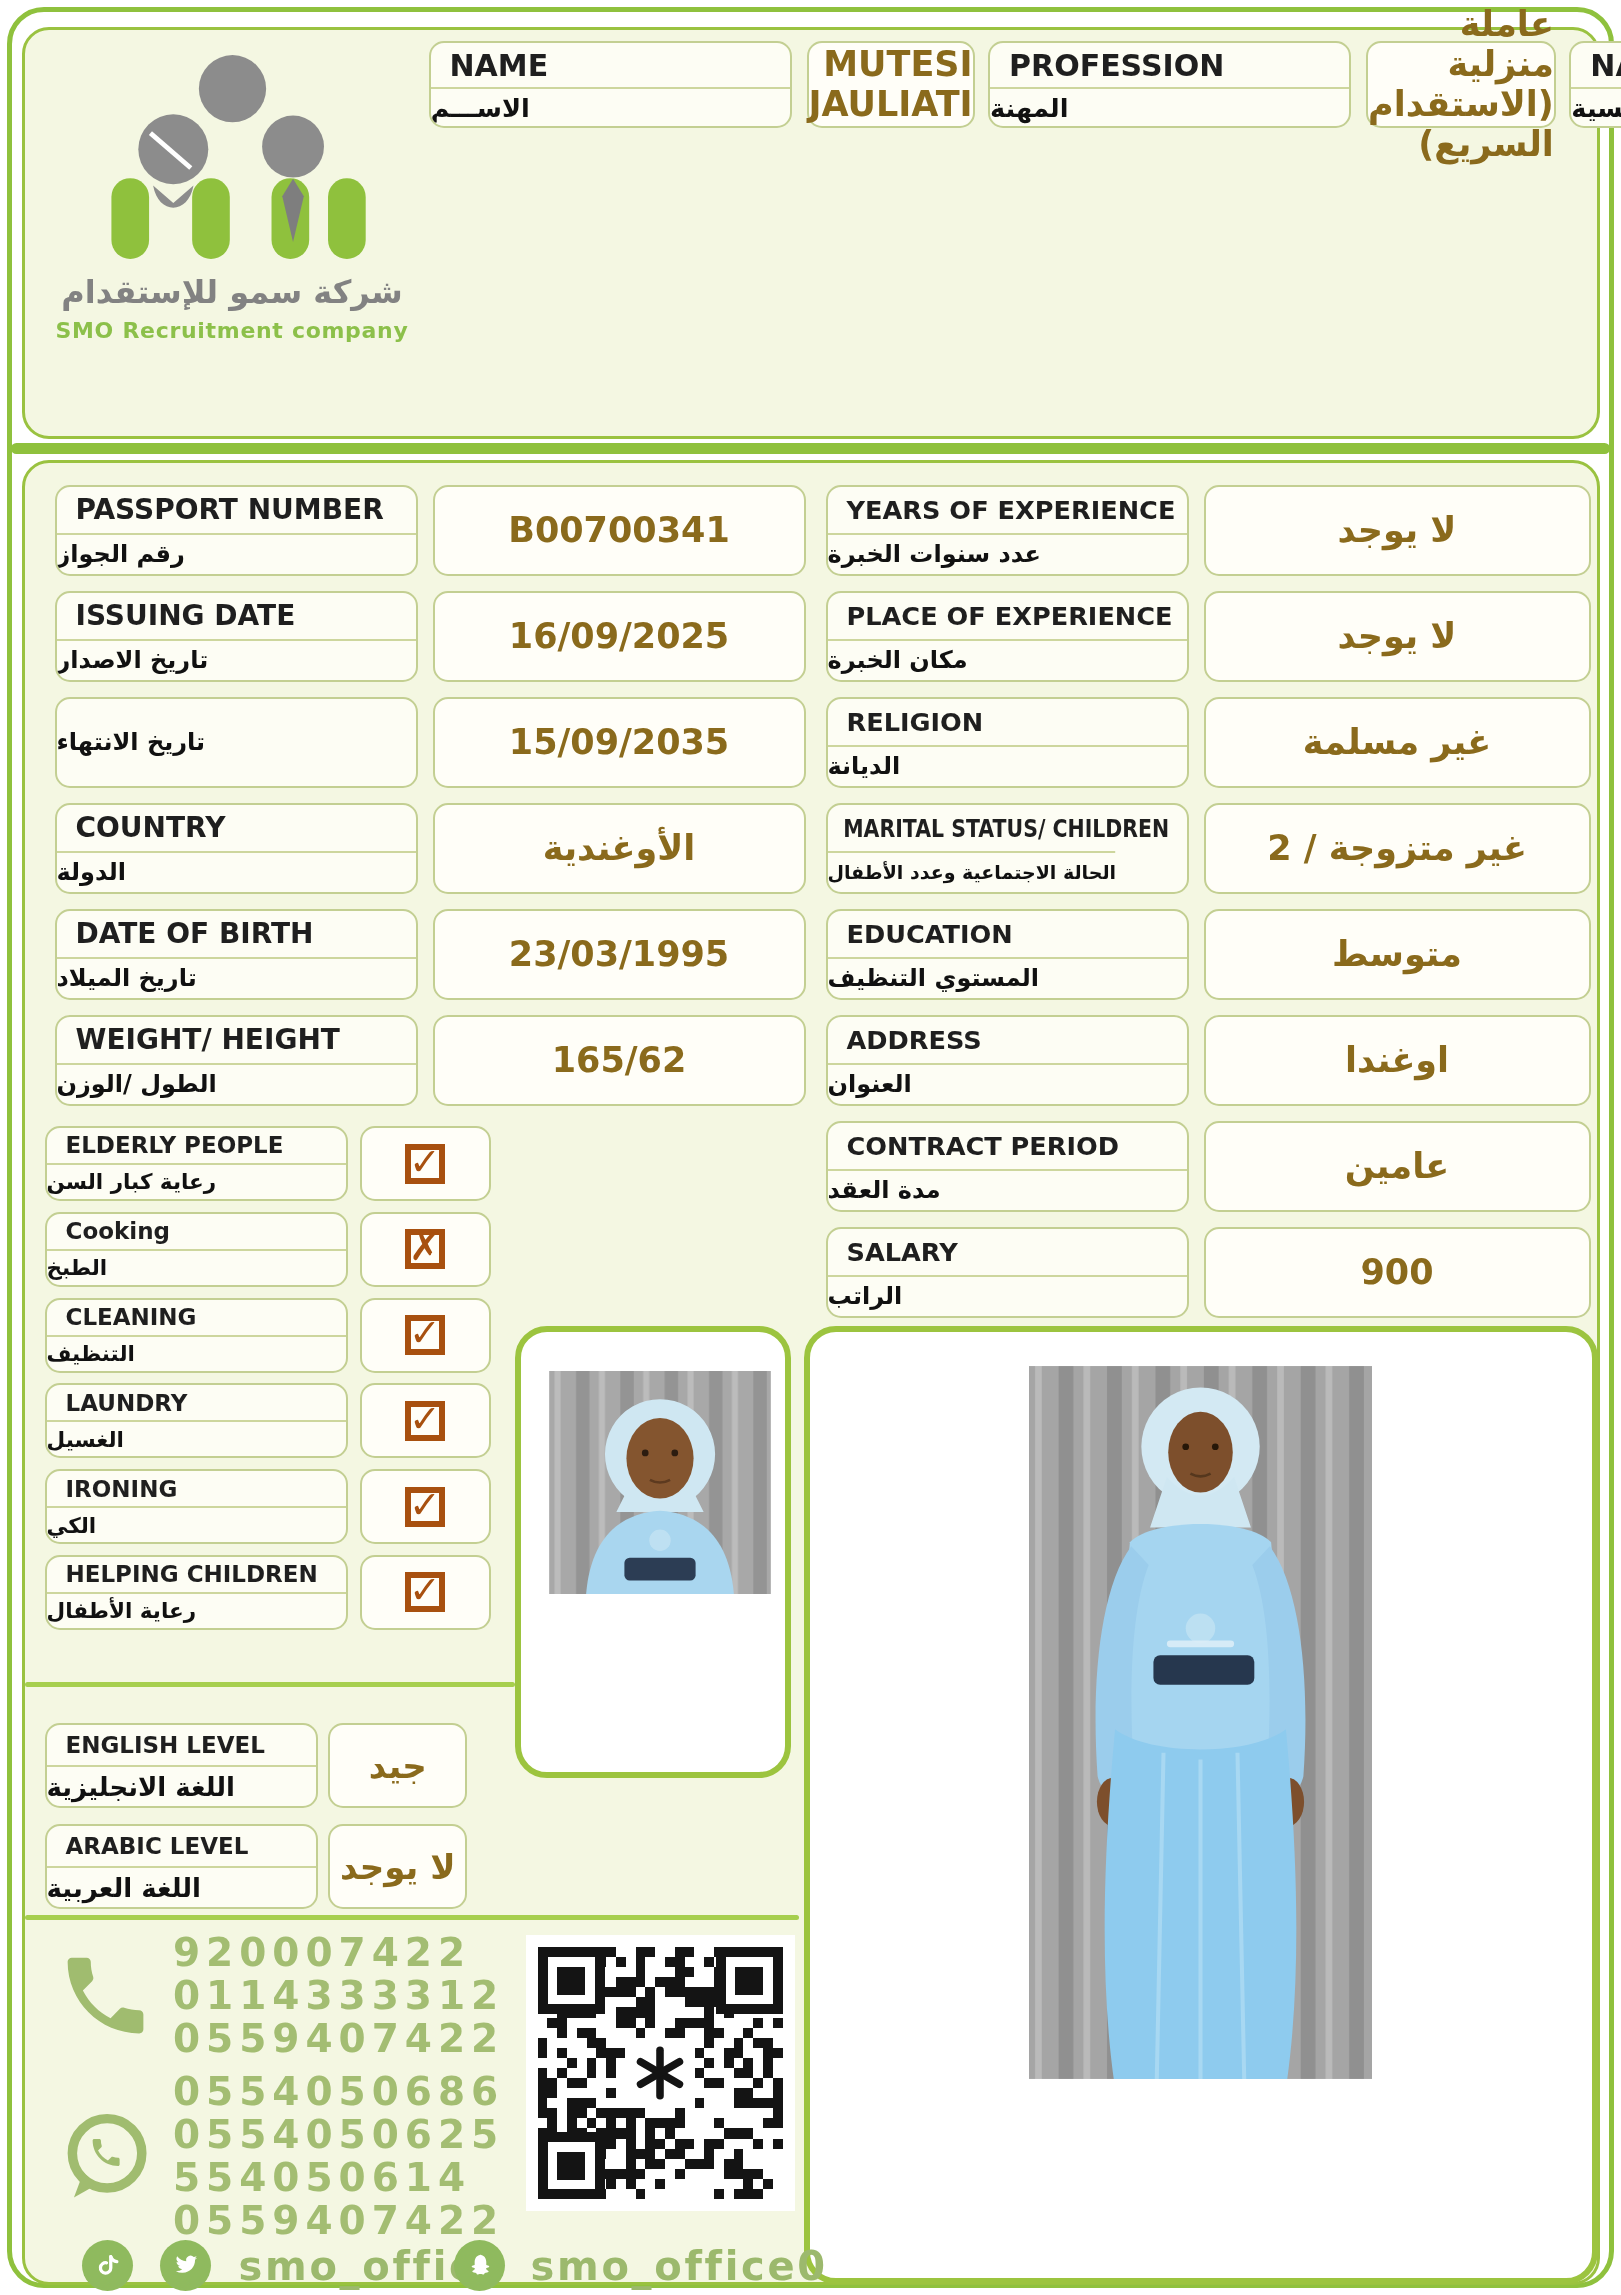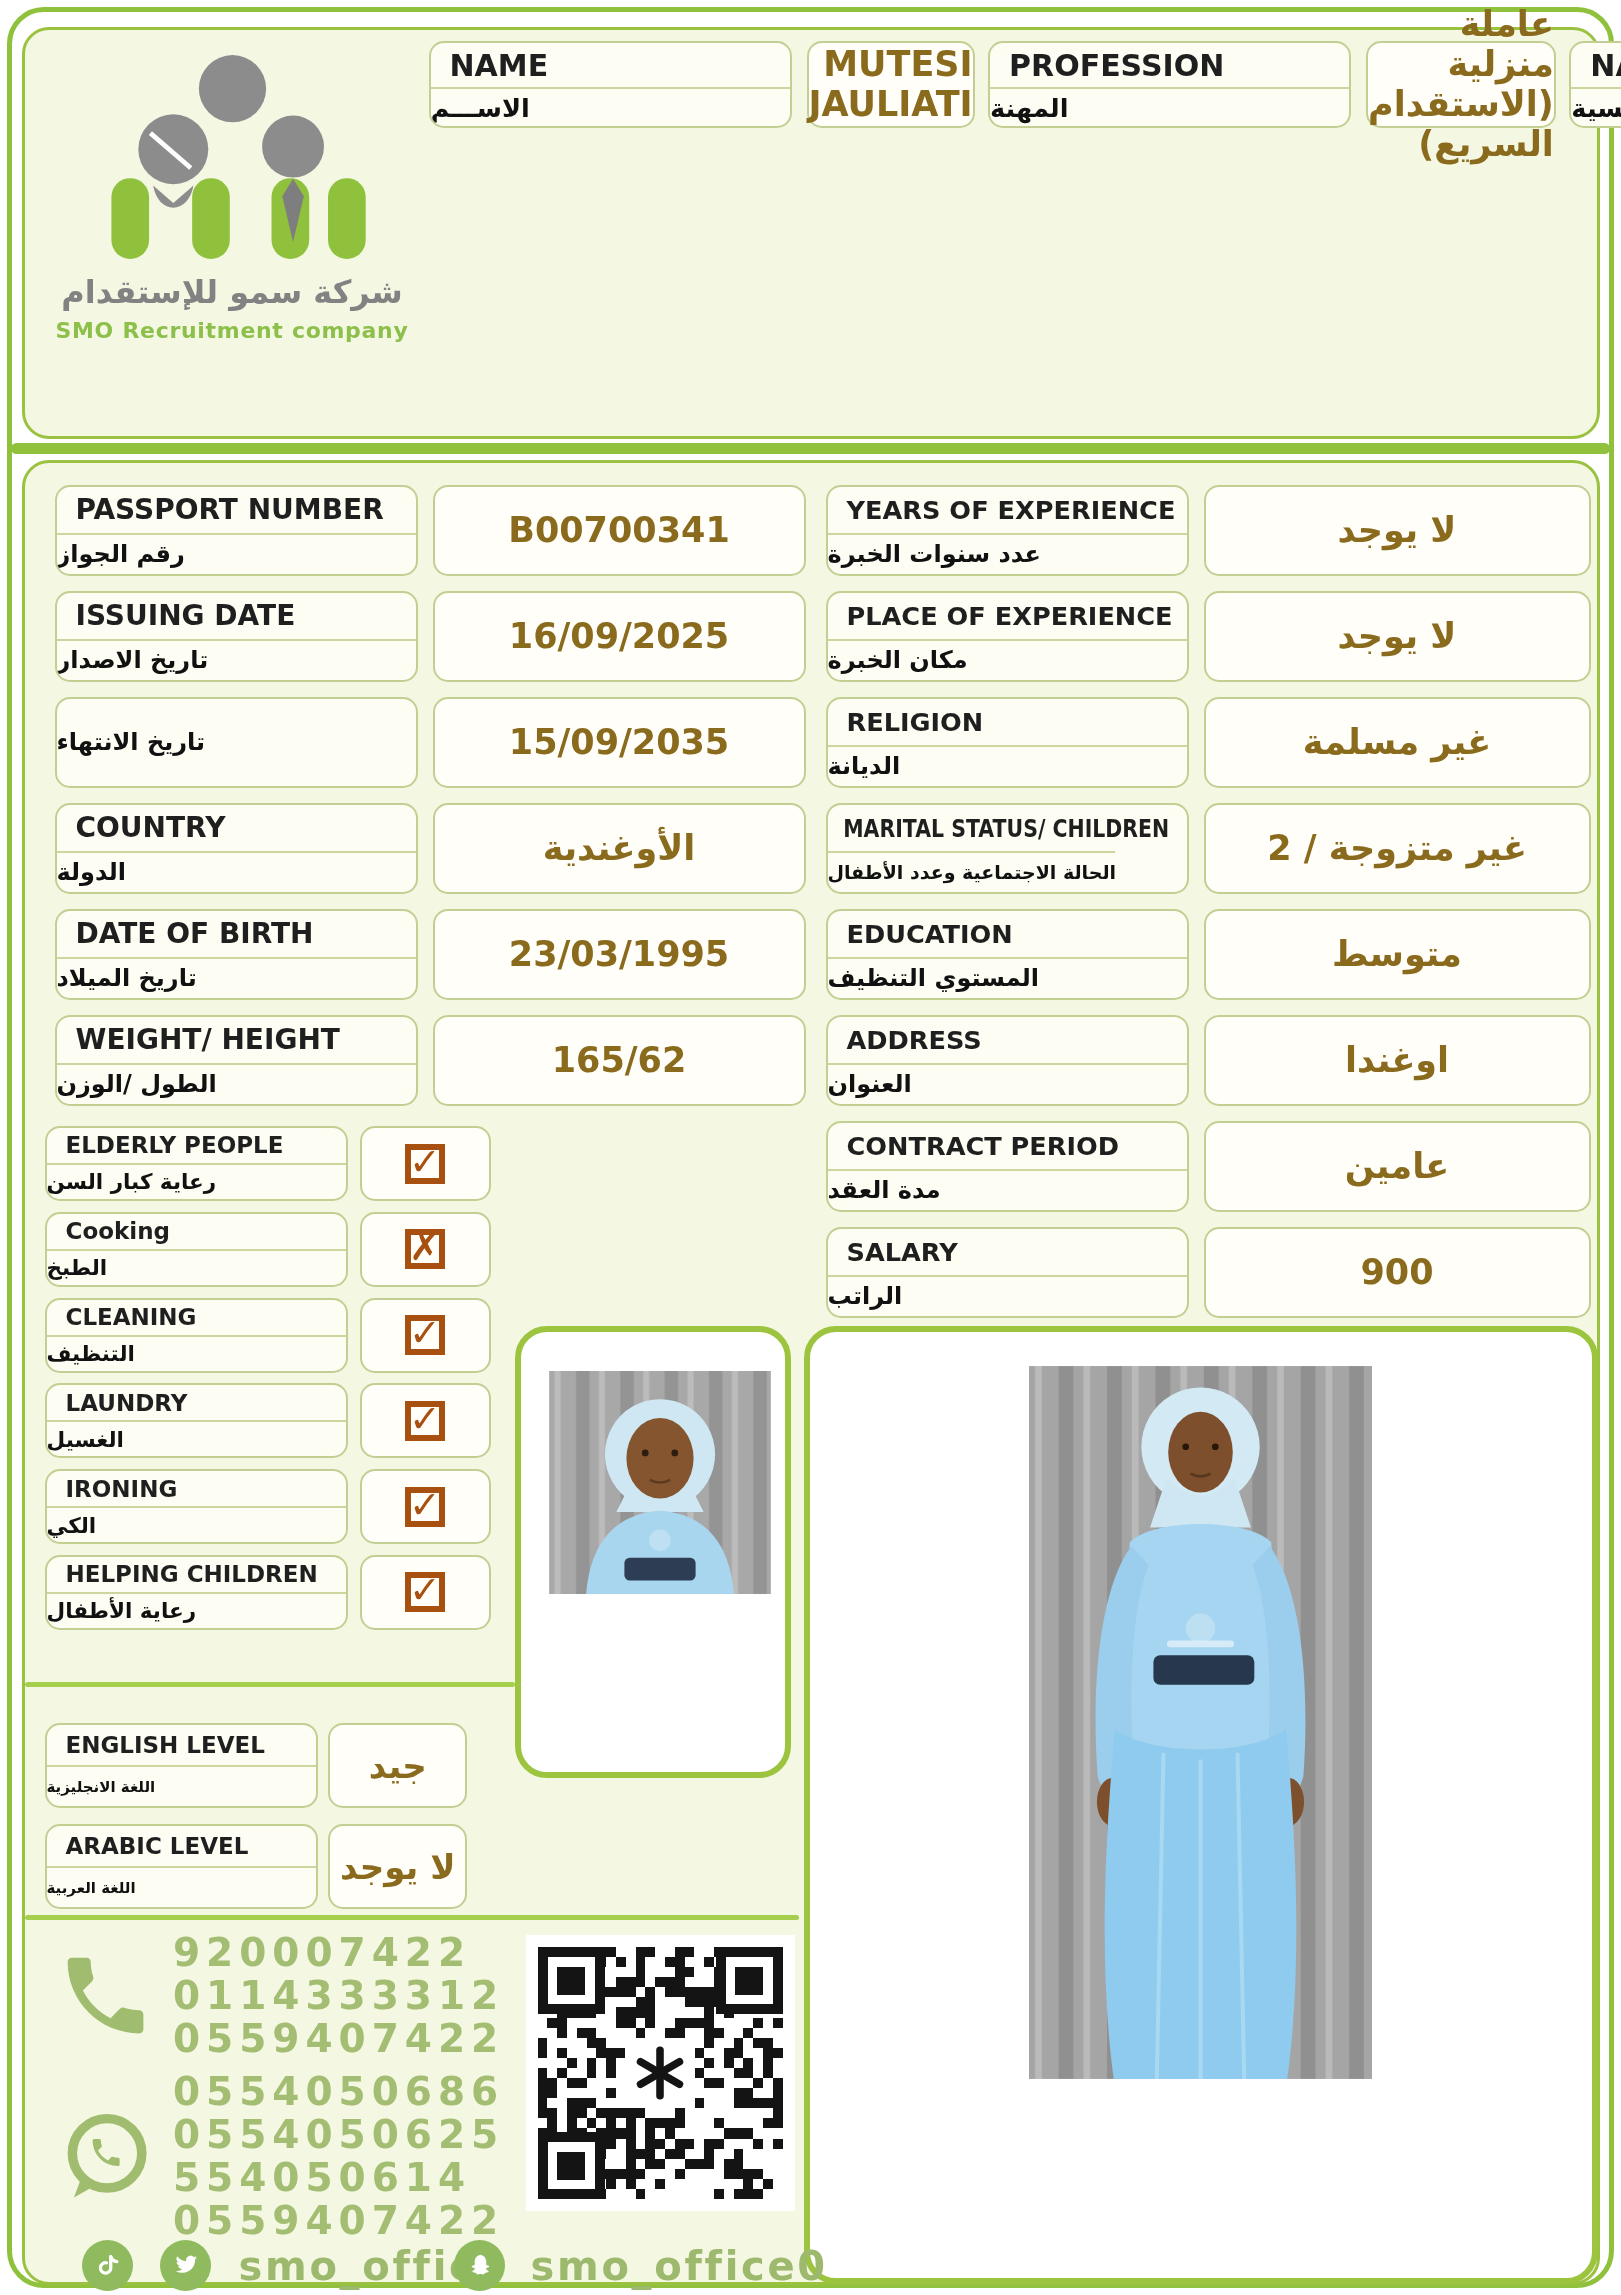--- a/index.html
+++ b/index.html
@@ -60,21 +60,21 @@
 
   .hline{position:absolute;height:4.7px;background:#a6cf4e;border-radius:2.7px;}
   .hline1{left:0;top:1219px;width:490px;}
   .hline2{left:0;top:1452px;width:774px;}
 
   
   .languages{position:absolute;left:20px;top:1260px;display:flex;flex-direction:column;gap:16px;}
   .grow{display:flex;gap:10.8px;height:85px;}
   .grow .lbox{width:273px;}
   .grow .len{font-size:23px;height:52%;}
-  .grow .lar{font-size:15px;padding-right:24px;}
+  .grow .lar{font-size:26px;padding-right:24px;}
   .grow .vbox{width:139px;flex:none;font-size:34px;}
 
   
   .photo-panel{position:absolute;border:6px solid #9cc43f;border-radius:32px;background:#fff;box-sizing:border-box;overflow:hidden;}
   .small-photo-panel{left:490px;top:863px;width:276px;height:452px;}
   .large-photo-panel{left:779px;top:863px;width:794px;height:958px;}
   .photo{position:absolute;overflow:hidden;}
   .photo-sm{left:28px;top:39px;width:222px;height:223px;}
   .photo-lg{left:219px;top:34px;width:343px;height:713px;}
 

